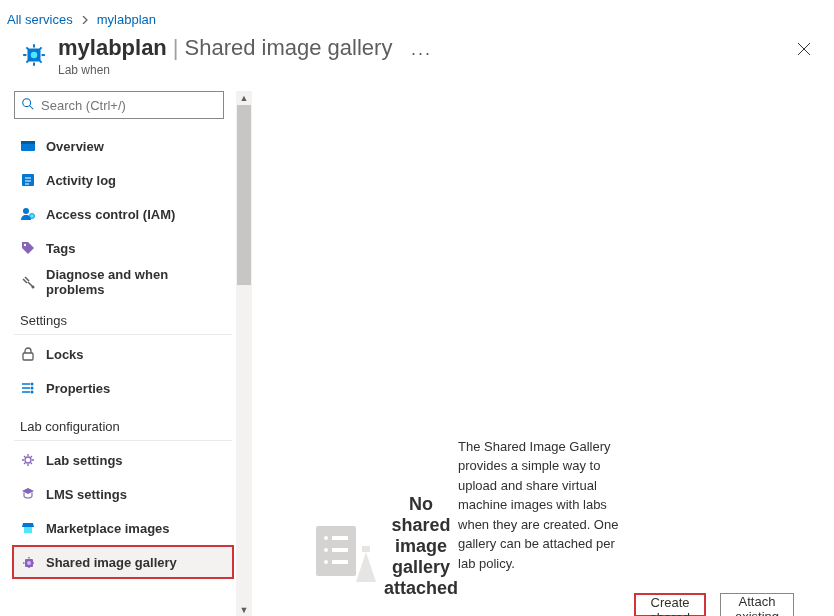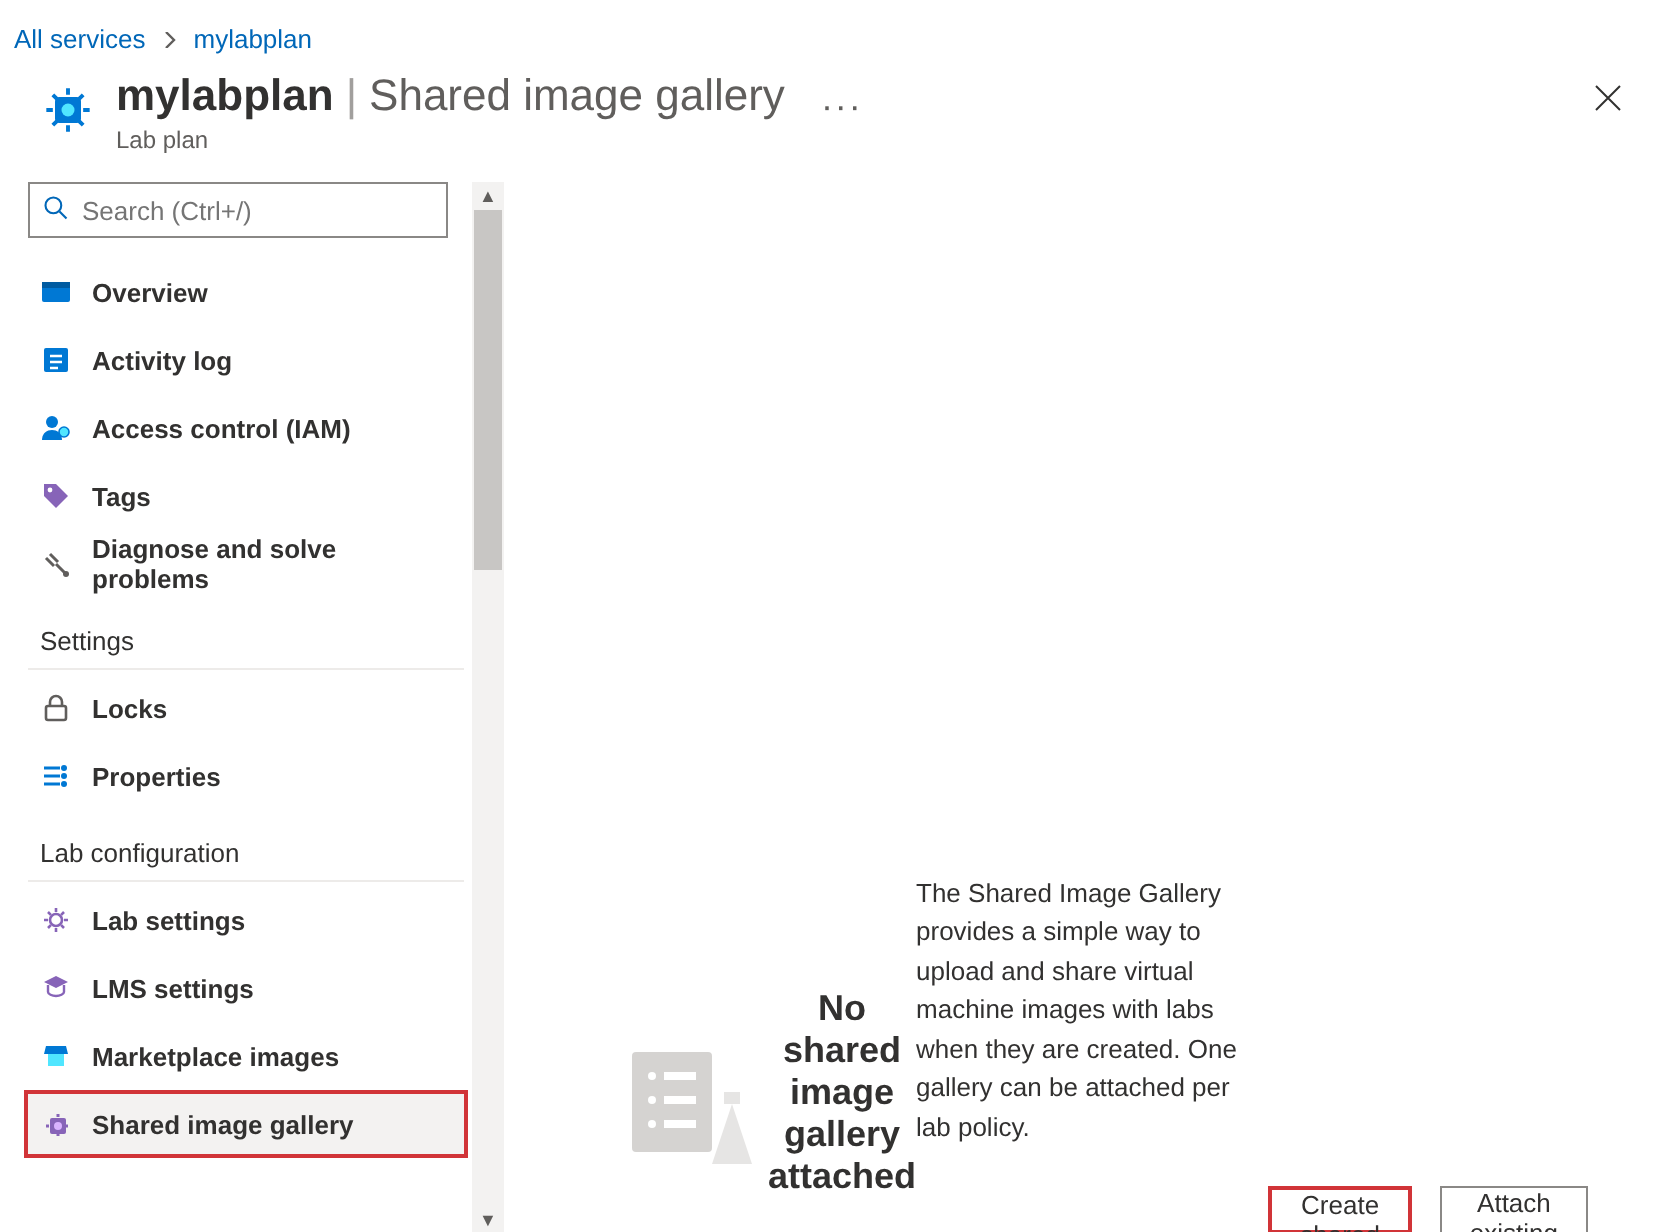--- a/index.html
+++ b/index.html
@@ -139,21 +139,21 @@
       <circle cx="12" cy="12" r="3" fill="#50e6ff"></circle>
       <path d="M12 2v3 M12 19v3 M2 12h3 M19 12h3 M5 5l2 2 M17 17l2 2 M19 5l-2 2 M5 19l2-2" stroke="#0078d4" stroke-width="1.8"></path>
     </svg>
   </div>
   <div>
     <div class="header-title-row">
       <span class="header-name">mylabplan</span>
       <span class="header-pipe">|</span>
       <span class="header-section">Shared image gallery</span>
     </div>
-    <div class="header-subtitle">Lab plan</div>
+    <div class="header-subtitle">Lab when</div>
   </div>
   <div class="header-more">···</div>
   <div class="close-btn">
     <svg viewBox="0 0 16 16">
         <path d="M2 2 L14 14 M14 2 L2 14" stroke="#323130" stroke-width="1"></path>
       </svg>
   </div>
 </div>
 
 <div class="content-row">
@@ -213,21 +213,21 @@
         </span>
         <span class="sidebar-item-label">Tags</span>
       </div>
       <div class="sidebar-item">
         <span class="sidebar-item-icon">
           <svg viewBox="0 0 16 16" width="16" height="16">
               <path d="M3 5 L7 9 M5 3 L9 7 M8 8 L13 13" stroke="#605e5c" stroke-width="1.5" fill="none"></path>
               <circle cx="13" cy="13" r="1.5" fill="#605e5c"></circle>
             </svg>
         </span>
-        <span class="sidebar-item-label">Diagnose and solve problems</span>
+        <span class="sidebar-item-label">Diagnose and when problems</span>
       </div>
 
       <div class="sidebar-group">Settings</div>
       <div class="sidebar-item">
         <span class="sidebar-item-icon">
           <svg viewBox="0 0 16 16" width="16" height="16">
               <rect x="3" y="7" width="10" height="7" rx="1" fill="none" stroke="#605e5c" stroke-width="1.3"></rect>
               <path d="M5 7 V5 a3 3 0 0 1 6 0 V7" fill="none" stroke="#605e5c" stroke-width="1.3"></path>
             </svg>
         </span>

